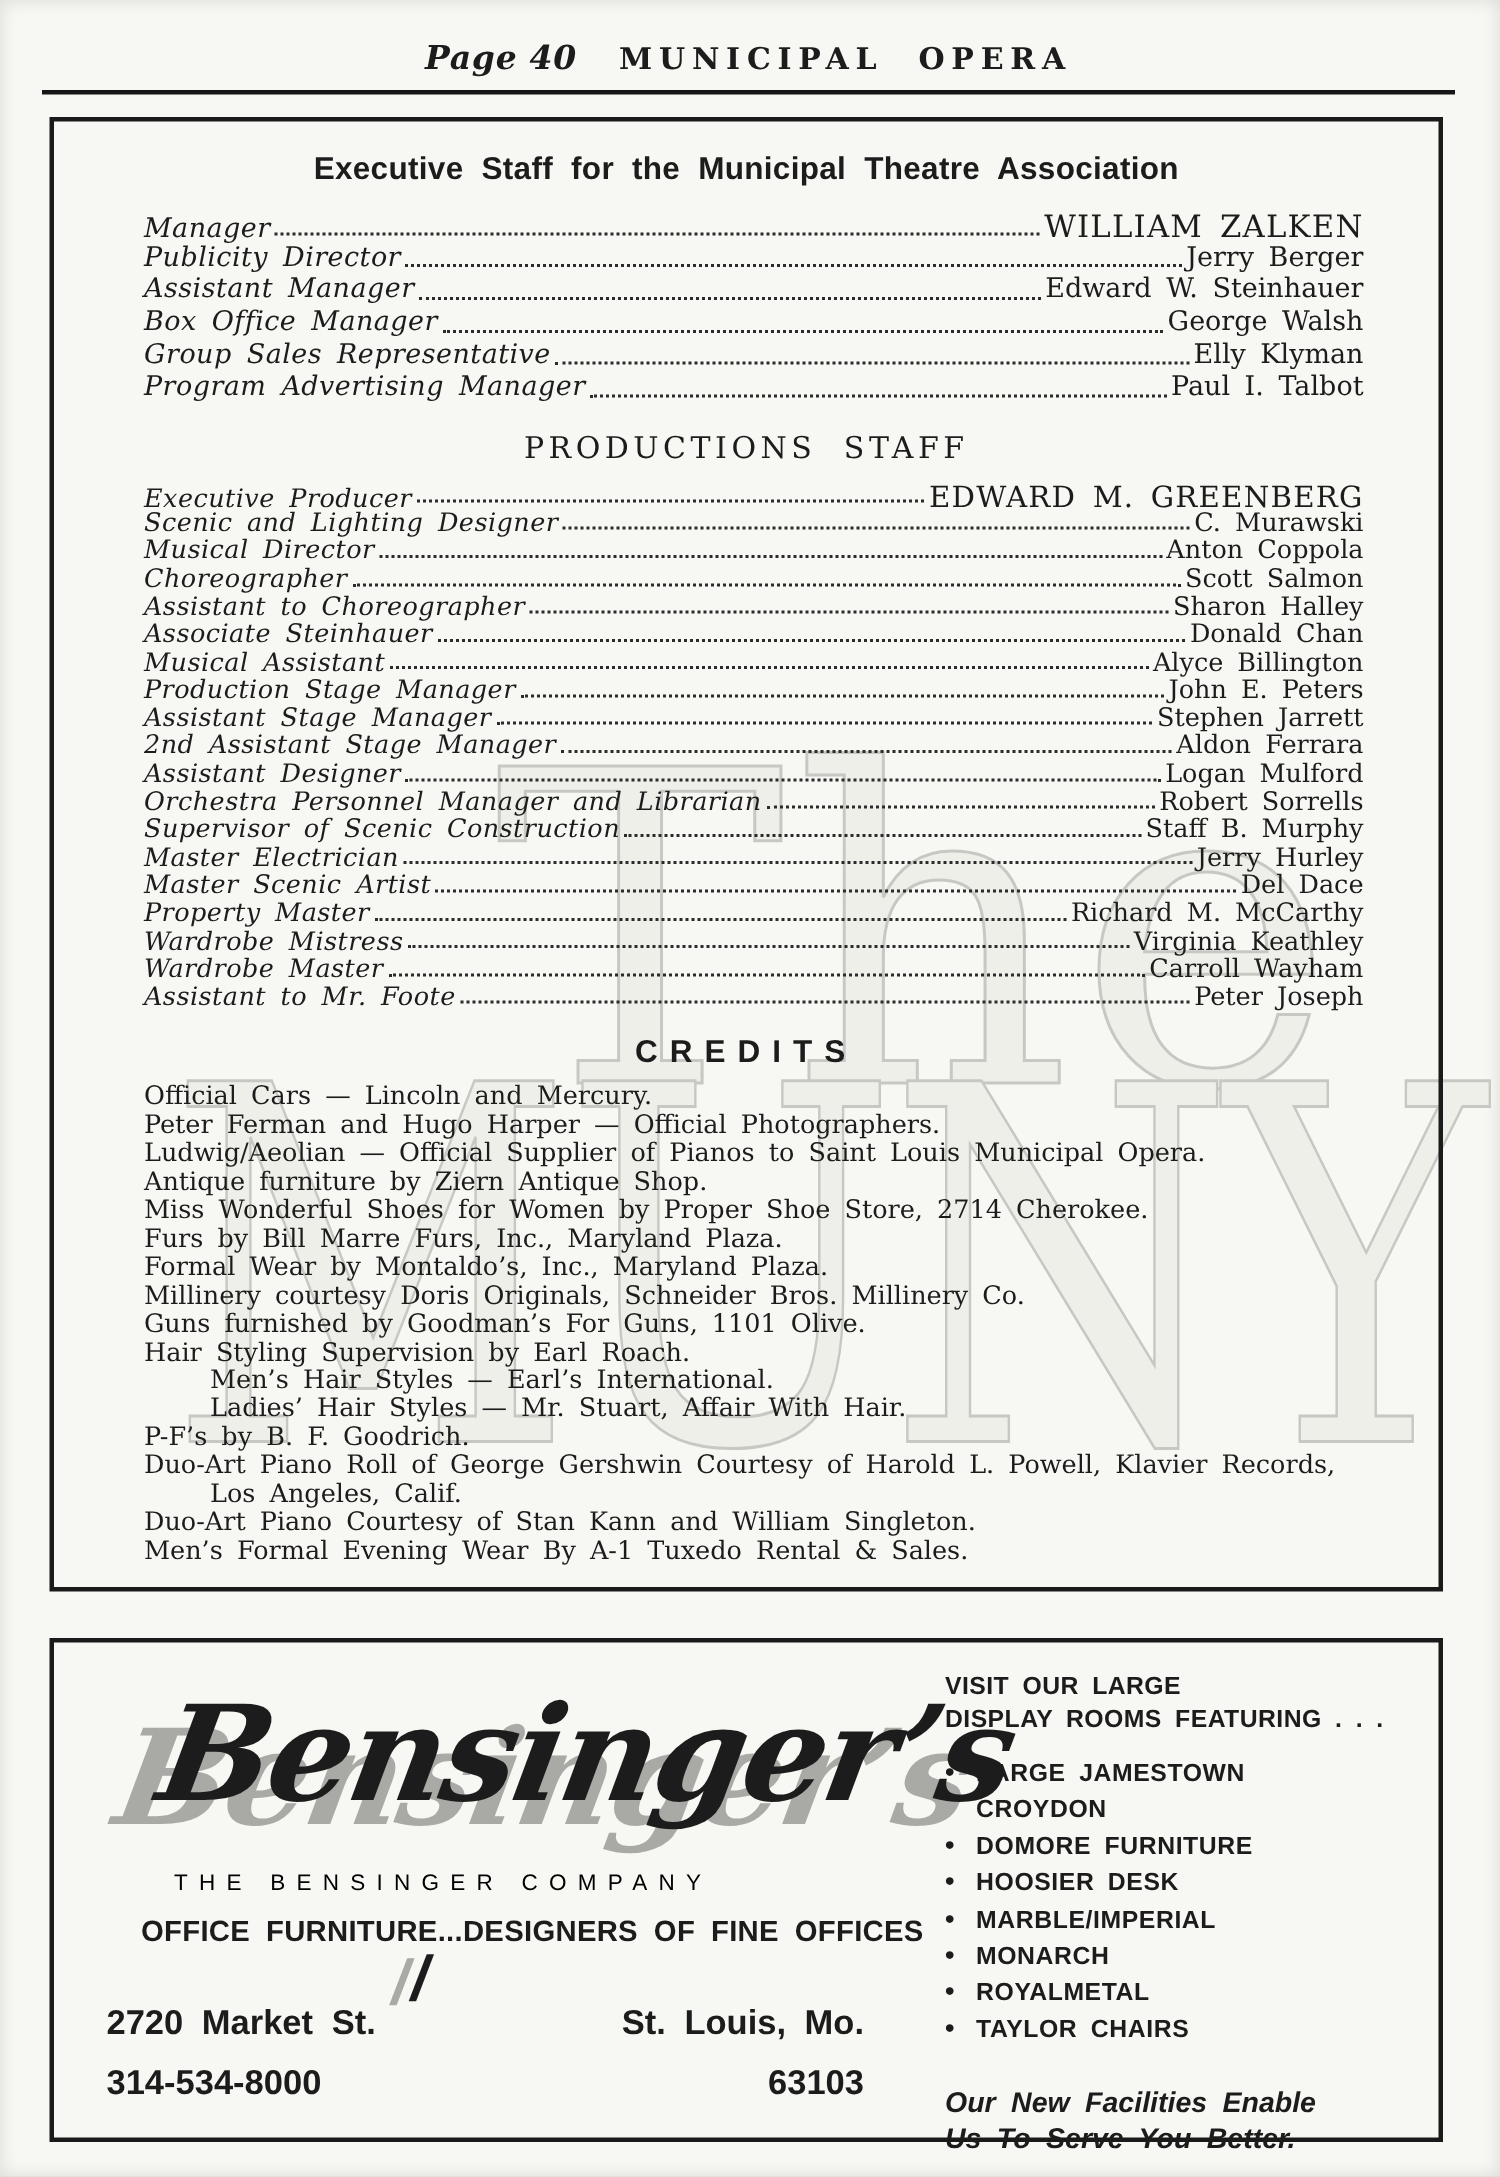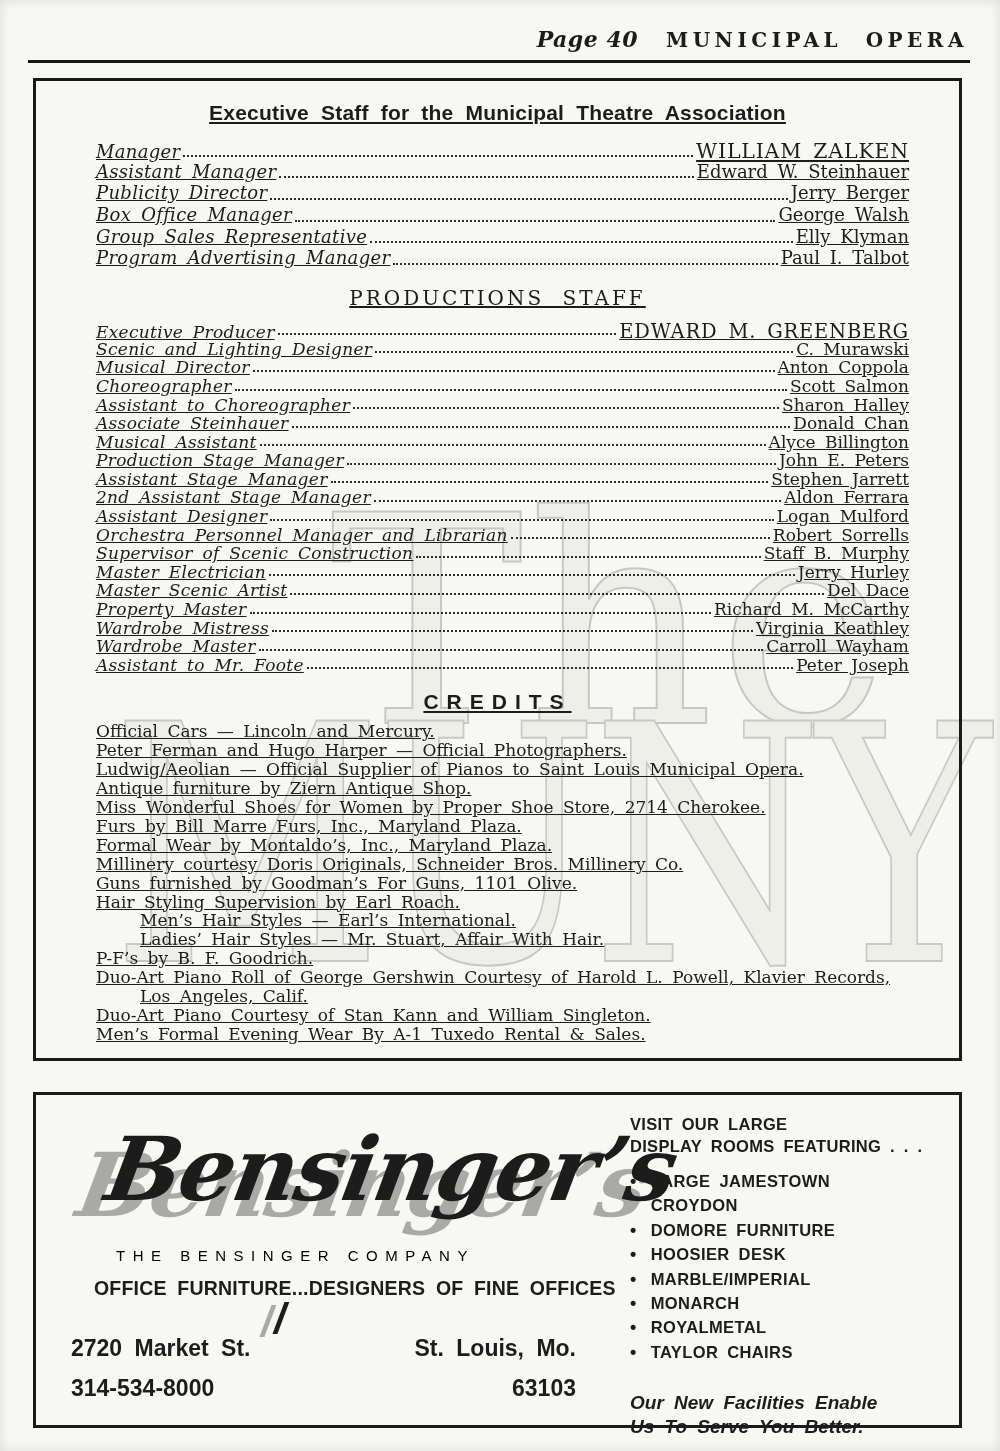--- a/index.html
+++ b/index.html
@@ -17,30 +17,30 @@
     font-family:"DejaVu Serif", serif; color:#efefe9;
     -webkit-text-stroke:2px #c7c7c3;
   }
   .wm-the  { top:478px; left:330px; font-size:290px; letter-spacing:4px; }
   .wm-muny { top:682px; left:112px; font-size:330px; letter-spacing:-8px;
              transform:scaleX(0.8); transform-origin:left top; }
 
   
   .top-header {
     position:absolute; top:26px; left:30px; right:32px; z-index:2;
-    display:flex; justify-content:flex-end; align-items:baseline;gap:28px;
+    display:flex; justify-content:center; align-items:baseline;gap:28px;
   }
   .page-num  { font-style:italic; font-weight:bold; font-size:22px; letter-spacing:0.5px; }
   .masthead  { font-weight:bold; font-size:20px; letter-spacing:4.5px; word-spacing:12px; }
   .header-rule { position:absolute; top:60px; left:28px; right:30px; height:3px; background:#161616; z-index:2; }
 
   
   .main-box {
     position:absolute; top:78px; left:33px; width:929px; height:983px;
-    border:3px solid #1a1a1a; z-index:1; box-sizing:border-box;text-decoration:underline;
+    border:3px solid #1a1a1a; z-index:1; box-sizing:border-box;
   }
   .ad-box {
     position:absolute; top:1092px; left:33px; width:929px; height:336px;
     border:3px solid #1a1a1a; z-index:2; box-sizing:border-box; background:#f7f7f3;
     font-family:"Liberation Sans", sans-serif;
   }
 
   
   .exec-title {
     margin-top:20px; text-align:center;
@@ -120,29 +120,29 @@
   <div class="main-box">
     <div class="exec-title">Executive Staff for the Municipal Theatre Association</div>
     <div class="staff-rows exec-rows" id="exec-rows">
   <div class="staff-row">
     <span class="role">Manager</span>
     <span class="leader"></span>
     <span class="name caps">WILLIAM ZALKEN</span>
   </div>
 
   <div class="staff-row">
+    <span class="role">Publicity Director</span>
+    <span class="leader"></span>
+    <span class="name">Jerry Berger</span>
+  </div>
+
+  <div class="staff-row">
     <span class="role">Assistant Manager</span>
     <span class="leader"></span>
     <span class="name">Edward W. Steinhauer</span>
-  </div>
-
-  <div class="staff-row">
-    <span class="role">Publicity Director</span>
-    <span class="leader"></span>
-    <span class="name">Jerry Berger</span>
   </div>
 
   <div class="staff-row">
     <span class="role">Box Office Manager</span>
     <span class="leader"></span>
     <span class="name">George Walsh</span>
   </div>
 
   <div class="staff-row">
     <span class="role">Group Sales Representative</span>

